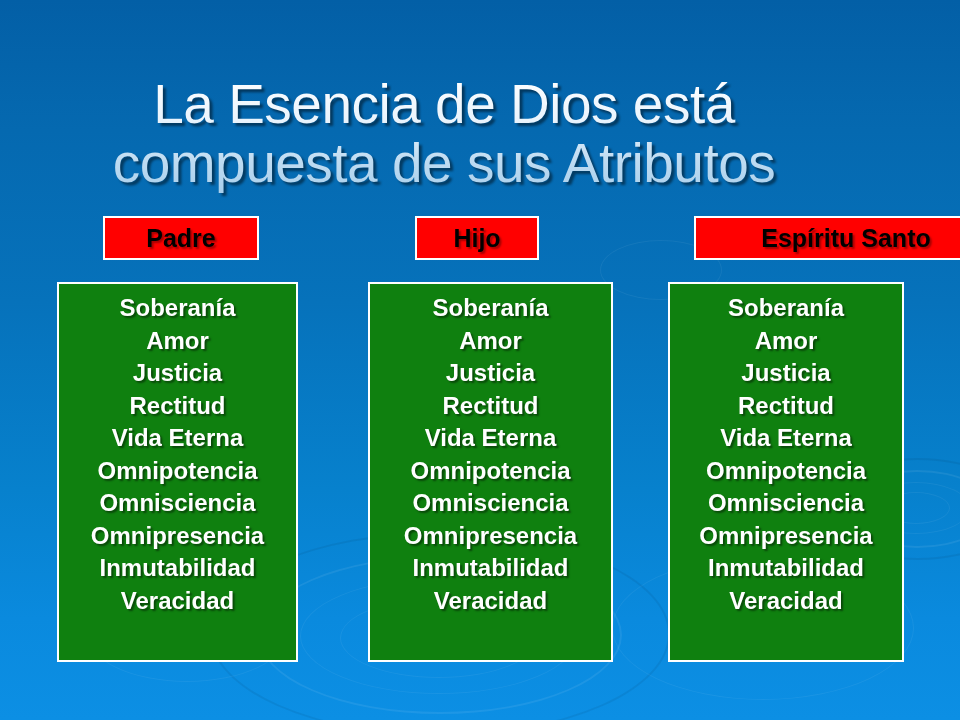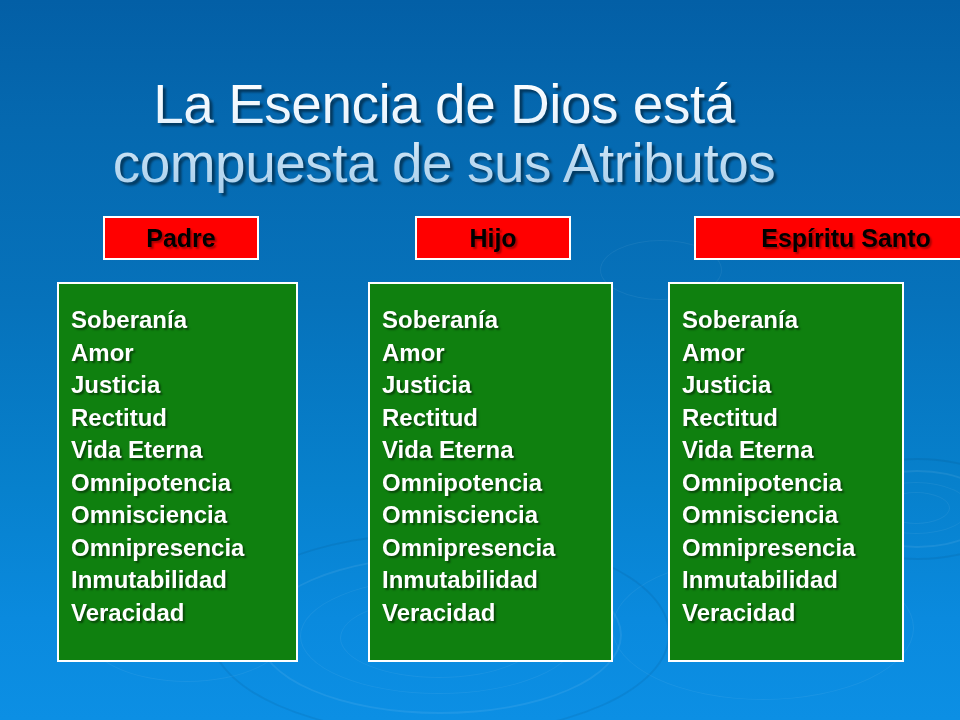--- a/index.html
+++ b/index.html
@@ -83,37 +83,38 @@
     position: absolute;
     background: #0f800f;
     border: 2px solid #ffffff;
     box-sizing: border-box;
     z-index: 2;
     padding-top: 8px;
   }
 
   .attr-list {
     list-style: none;
-    margin: 12px;
+    margin: 0;
     padding: 0;
+    text-align: center;
   }
   .attr-list li {
     color: #ffffff;
     font-size: 24px;
     font-weight: bold;
     line-height: 32.5px;
     text-shadow: 2px 2px 2px rgba(0,0,0,0.45);
     white-space: nowrap;
   }
 
   
   #col-padre .header-box { left: 103px;  top: 216px; width: 156px; height: 44px; }
   #col-padre .attr-box   { left: 57px;   top: 282px; width: 241px; height: 380px; }
 
-  #col-hijo .header-box  { left: 415px;  top: 216px; width: 156px; height: 44px; }
+  #col-hijo .header-box  { left: 415px;  top: 216px; width: 124px; height: 44px; }
   #col-hijo .attr-box    { left: 368px;  top: 282px; width: 245px; height: 380px; }
 
   #col-espiritu .header-box { left: 694px; top: 216px; width: 304px; height: 44px; }
   #col-espiritu .attr-box   { left: 668px; top: 282px; width: 236px; height: 380px; }
 </style>
 </head>
 <body>
 
 <div id="slide">
 

